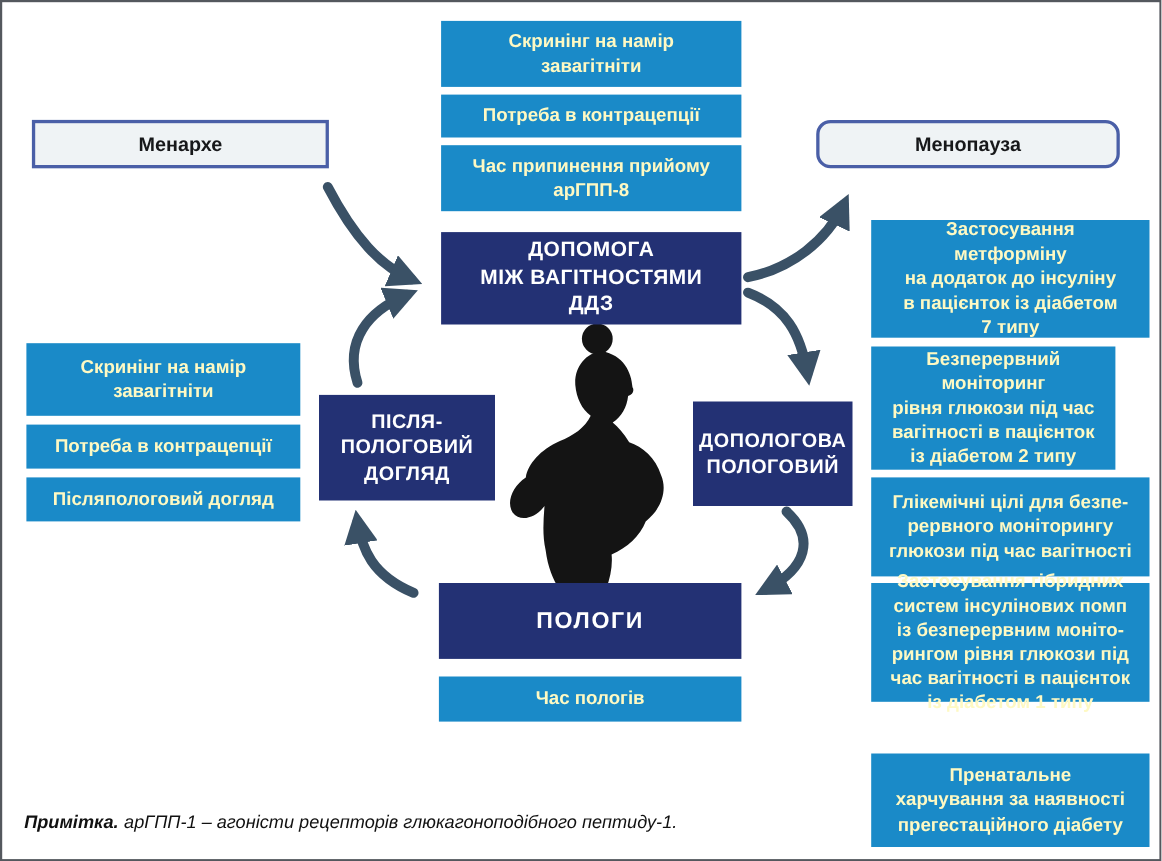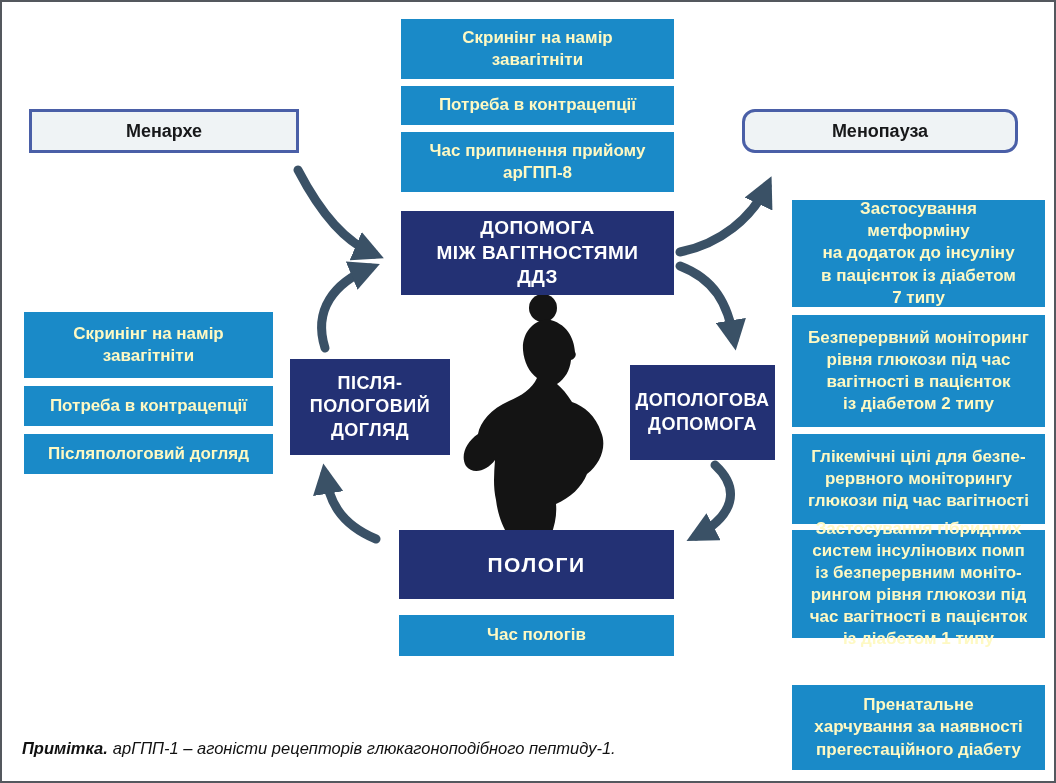--- a/index.html
+++ b/index.html
@@ -102,27 +102,27 @@
   <div class="abs box light" style="left:22px;top:310px;width:249px;height:66px;">Скринінг на намір
 завагітніти</div>
   <div class="abs box light" style="left:22px;top:384px;width:249px;height:40px;">Потреба в контрацепції</div>
   <div class="abs box dark fs18" style="left:288px;top:357px;width:160px;height:96px;">ПІСЛЯ-
 ПОЛОГОВИЙ
 ДОГЛЯД</div>
 
   <div class="abs box light" style="left:22px;top:432px;width:249px;height:40px;">Післяпологовий догляд</div>
 
   <div class="abs box dark fs18" style="left:628px;top:363px;width:145px;height:95px;">ДОПОЛОГОВА
-ДОПОМОГА</div>
+ПОЛОГОВИЙ</div>
 
   <div class="abs box light" style="left:790px;top:198px;width:253px;height:107px;">Застосування метформіну
 на додаток до інсуліну
 в пацієнток із діабетом
 7 типу</div>
-  <div class="abs box light" style="left:790px;top:313px;width:253px;height:112px;">Безперервний моніторинг
+  <div class="abs box light" style="left:790px;top:313px;width:222px;height:112px;">Безперервний моніторинг
 рівня глюкози під час
 вагітності в пацієнток
 із діабетом 2 типу</div>
   <div class="abs box light" style="left:790px;top:432px;width:253px;height:90px;">Глікемічні цілі для безпе-
 рервного моніторингу
 глюкози під час вагітності</div>
   <div class="abs box light" style="left:790px;top:528px;width:253px;height:108px;">Застосування гібридних
 систем інсулінових помп
 із безперервним моніто-
 рингом рівня глюкози під

